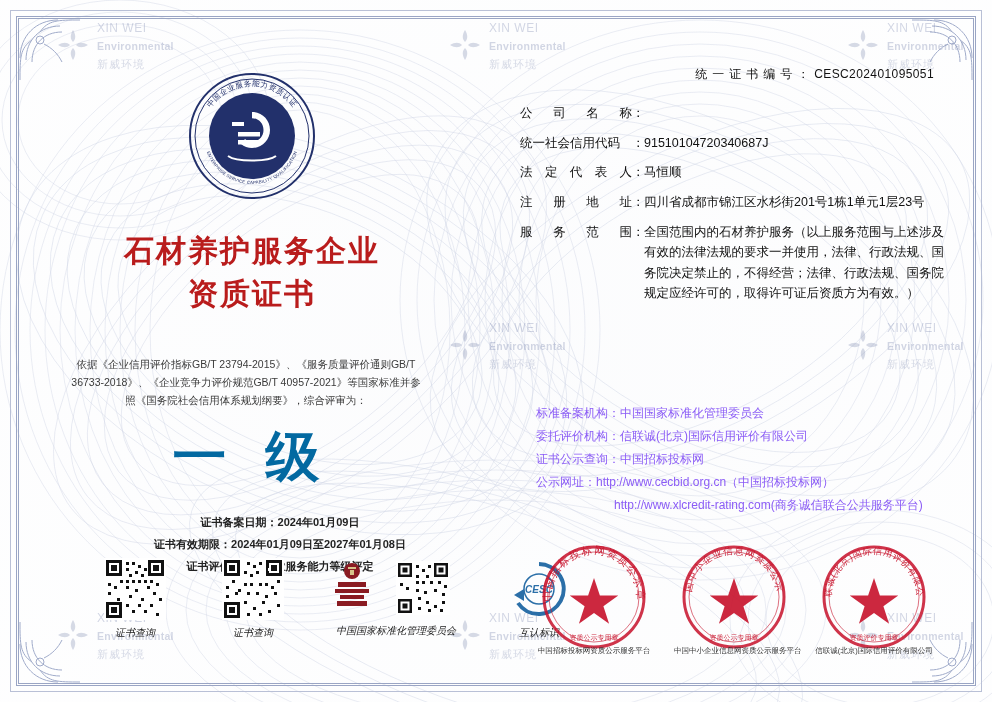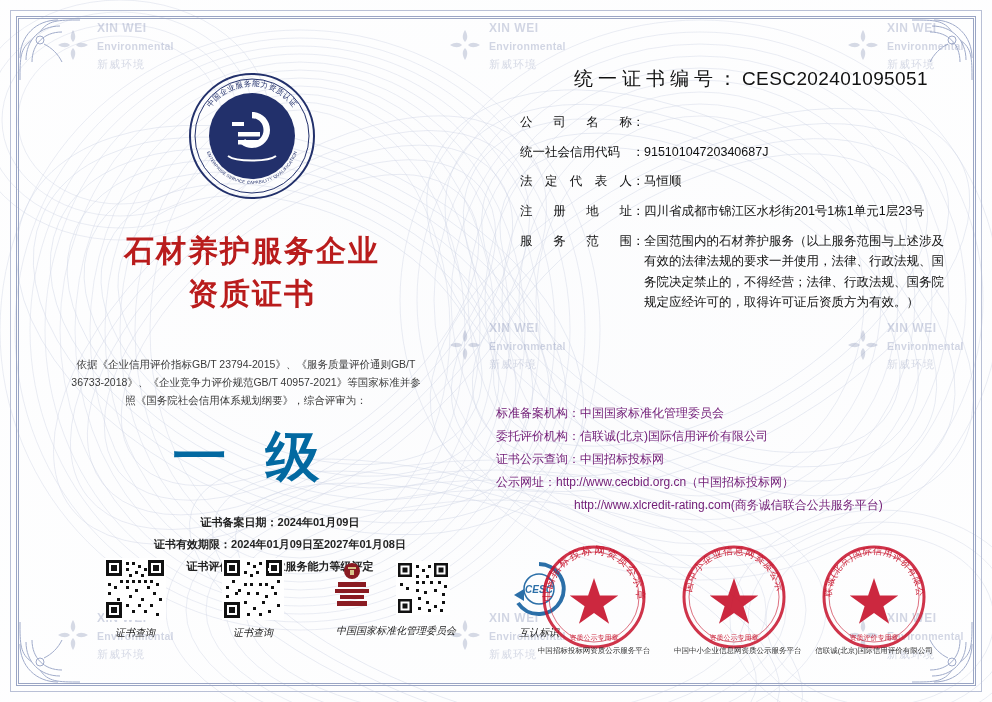--- a/index.html
+++ b/index.html
@@ -69,21 +69,21 @@
   }
   .wm .wm-logo {
     width: 34px; height: 34px;
     flex: none;
   }
   .wm .wm-txt {
     line-height: 1.12;
   }
   .wm .wm-l1 {
     font-size: 12px;
-    font-weight: bold;
+    font-weight: normal;
     color: #6f7ca8;
     letter-spacing: .5px;
     text-align: right;
   }
   .wm .wm-l2 {
     font-size: 10.5px;
     font-weight: bold;
     color: #6f7ca8;
     letter-spacing: .3px;
   }
@@ -148,24 +148,24 @@
 
   
   .right-col {
     position: absolute;
     left: 520px;
     top: 66px;
     width: 430px;
   }
   .cert-no {
     text-align: right;
-    font-size: 19px;
+    font-size: 12px;
     color: #111;
     letter-spacing: .4px;
-    margin-right: 22px;
+    margin-right: 16px;
   }
   .cert-no .lbl { letter-spacing: 5px; }
   .info-table {
     margin-top: 20px;
   }
   .info-row {
     display: flex;
     margin-bottom: 9px;
     font-size: 12.5px;
     color: #111;
@@ -184,25 +184,25 @@
     width: 12px;
     text-align: center;
   }
   .info-row .v {
     flex: 1;
     color: #111;
   }
 
   .org-block {
     position: absolute;
-    left: 496px;
+    left: 536px;
     top: 402px;
     width: 450px;
     font-size: 12px;
-    color: #701a75;
+    color: #8b5cf6;
     line-height: 1.92;
   }
   .org-block .orow { white-space: nowrap; }
   .org-block .okey { letter-spacing: 0; }
   .org-block .sub { padding-left: 78px; }
 
   
   .bottom {
     position: absolute;
     left: 92px;

